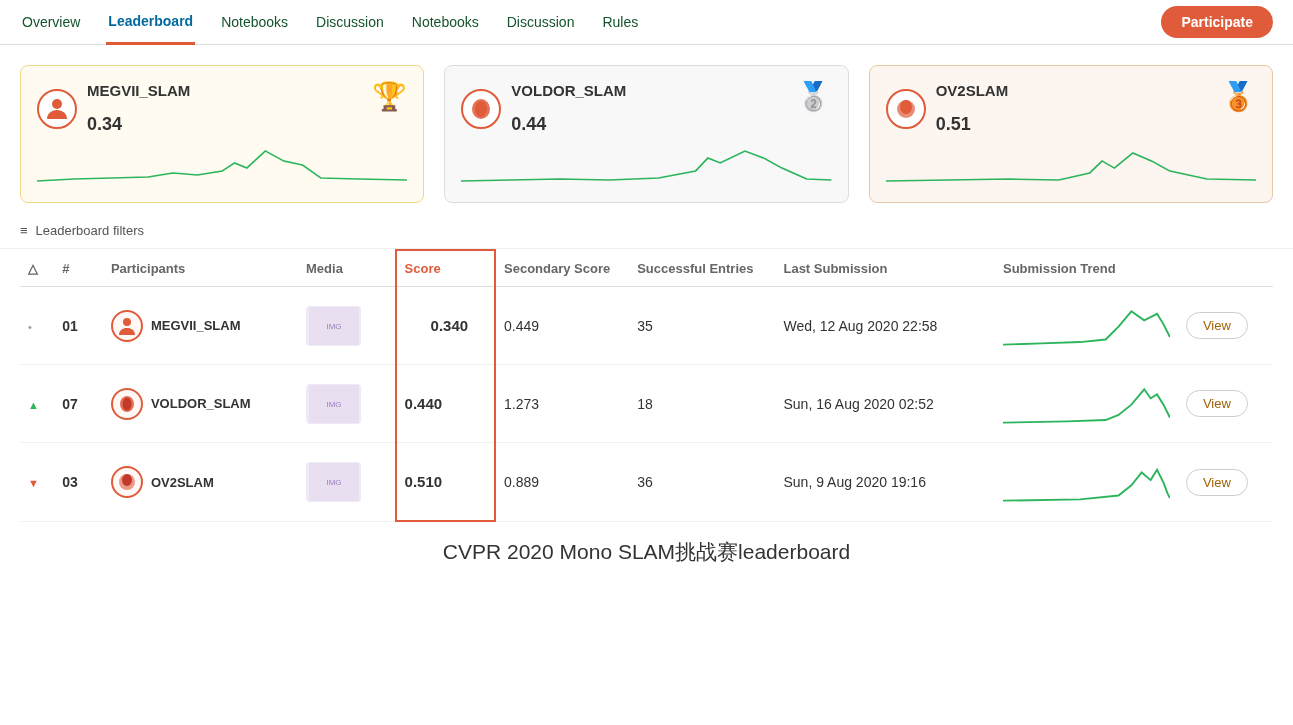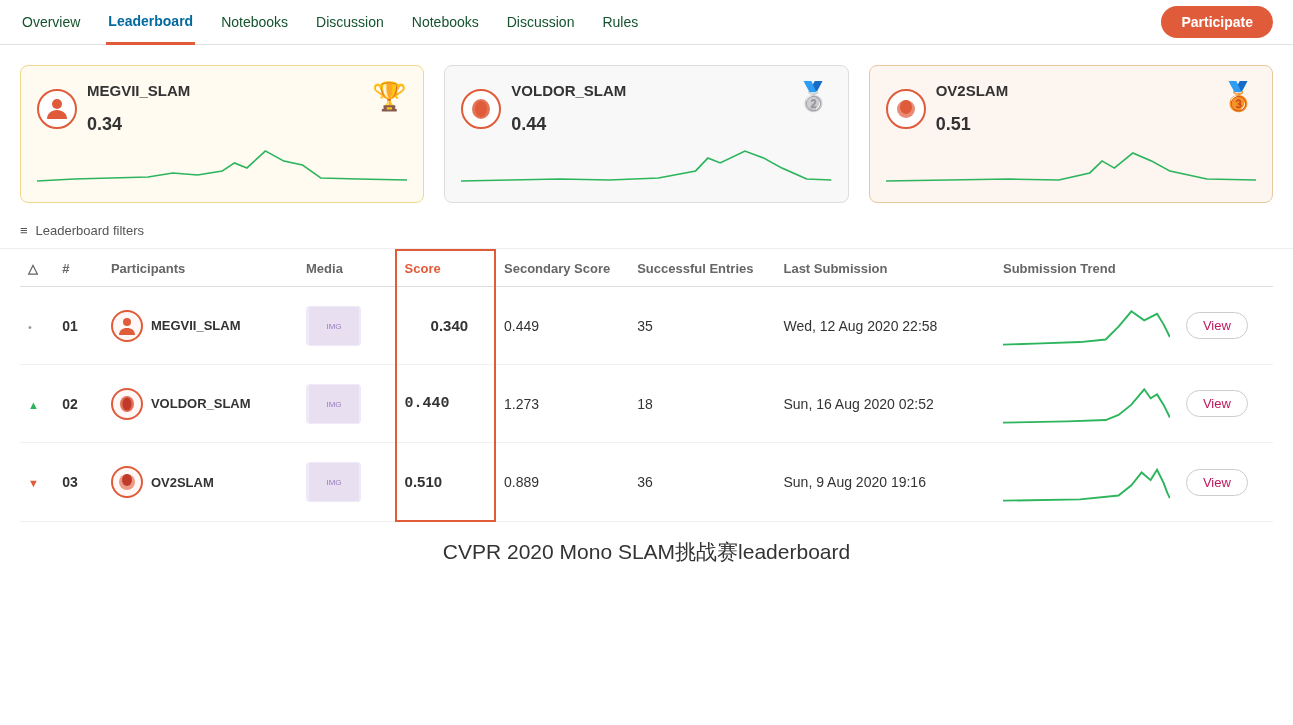--- a/index.html
+++ b/index.html
@@ -41,21 +41,21 @@
     .rank-change.up { color: #2db55d; }
     .rank-change.down { color: #e05b3a; }
     .rank-num { font-weight: 700; }
     .participant-cell { display: flex; align-items: center; gap: 8px; }
     .p-avatar { width: 32px; height: 32px; border-radius: 50%; border: 2px solid #e05b3a; overflow: hidden; display: flex; align-items: center; justify-content: center; background: #fff8f6; }
     .p-avatar svg { width: 22px; height: 22px; }
     .p-name { font-weight: 600; font-size: 13px; }
     .media-thumb { width: 55px; height: 40px; background: #f0eaf8; border-radius: 4px; overflow: hidden; display: flex; align-items: center; justify-content: center; }
     .media-thumb svg { width: 50px; height: 38px; }
     .score-val { font-weight: 700; font-size: 15px; }
-    .view-btn { border: 1px solid #ccc; border-radius: 20px; padding: 5px 16px; cursor: pointer; background: #fff; font-size: 13px; color: #be185d; }
+    .view-btn { border: 1px solid #ccc; border-radius: 20px; padding: 5px 16px; cursor: pointer; background: #fff; font-size: 13px; color: #a16207; }
 
     
     .footer-text { text-align: center; padding: 16px; font-size: 21px; color: #333; font-weight: 400; }
   </style>
 </head>
 <body>
 
 <nav class="nav">
   <span class="nav-item">Overview</span>
   <span class="nav-item active">Leaderboard</span>
@@ -193,41 +193,41 @@
         </td>
         <td>
           <button class="view-btn">View</button>
         </td>
       </tr>
 
       <tr>
         <td>
           <span class="rank-change up">▲</span>
         </td>
-        <td><span class="rank-num">02</span></td>
+        <td><span class="rank-num">07</span></td>
         <td>
           <div class="participant-cell">
             <div class="p-avatar">
               <svg viewBox="0 0 22 22" fill="none">
                   <ellipse cx="11" cy="11" rx="7" ry="8" fill="#e05b3a" opacity="0.85"></ellipse>
                   <path d="M8 6 Q11 3 14 6 Q17 11 14 16 Q11 19 8 16 Q5 11 8 6Z" fill="#c0392b"></path>
                 </svg>
             </div>
             <span class="p-name">VOLDOR_SLAM</span>
           </div>
         </td>
         <td>
           <div class="media-thumb">
             <svg viewBox="0 0 50 38">
                 <rect width="50" height="38" fill="#e8e0f0"></rect>
                 <text x="25" y="22" text-anchor="middle" font-size="8" fill="#9a7bbf">IMG</text>
               </svg>
           </div>
         </td>
-        <td style="border-left: 2px solid #e05b3a; border-right: 2px solid #e05b3a; font-family: Liberation Mono, monospace;">
+        <td style="border-left: 2px solid #e05b3a; border-right: 2px solid #e05b3a;">
           <span class="score-val">0.440</span>
         </td>
         <td>1.273</td>
         <td>18</td>
         <td>Sun, 16 Aug 2020 02:52</td>
         <td>
           <svg viewBox="0 0 130 36" preserveAspectRatio="none">
             <polyline points="0,34 50,33 80,32 90,28 100,20 110,8 115,15 120,12 125,20 130,30" fill="none" stroke="#2db55d" stroke-width="1.5"></polyline>
           </svg>
         </td>

